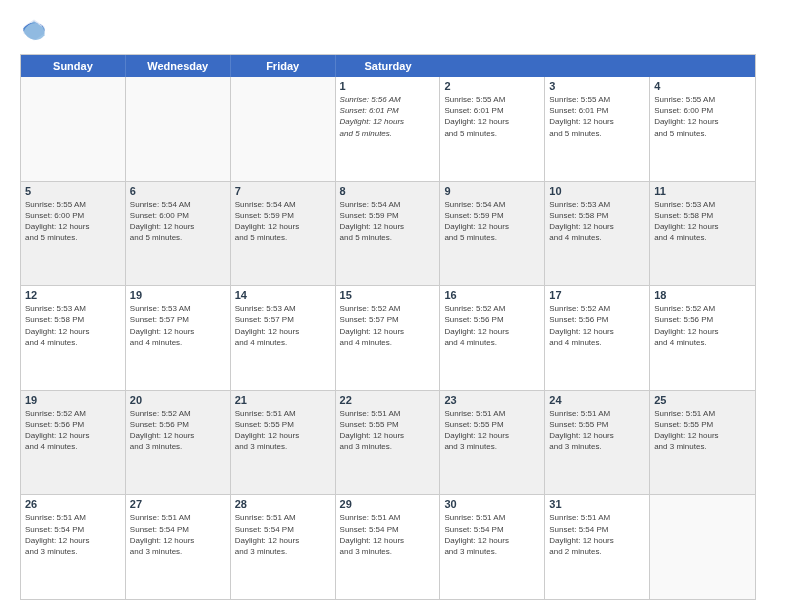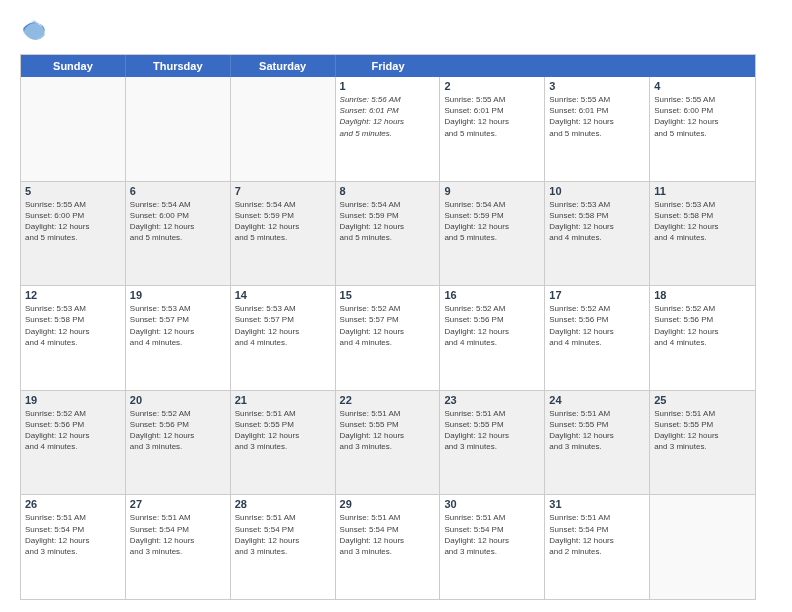--- a/index.html
+++ b/index.html
@@ -129,23 +129,23 @@
     </div>
     <div class="title-area">
       <div class="month-title"></div>
       <div class="subtitle"></div>
     </div>
   </div>
 
   <div class="calendar">
     <div class="cal-header">
     <div class="cal-header-cell">Sunday</div>
-        <div class="cal-header-cell">Thursday</div>
+        <div class="cal-header-cell">Wednesday</div>
+        <div class="cal-header-cell">Friday</div>
         <div class="cal-header-cell">Saturday</div>
-        <div class="cal-header-cell">Friday</div>
       </div>
     <div class="cal-body">
     <div class="cal-row">
           <div class="cal-cell empty"></div>
           <div class="cal-cell empty"></div>
           <div class="cal-cell empty"></div>
           <div class="cal-cell">
             <div class="day-num">1</div>
             <div class="cell-info" style="white-space: pre-line; font-style: italic;">Sunrise: 5:56 AM
 Sunset: 6:01 PM

